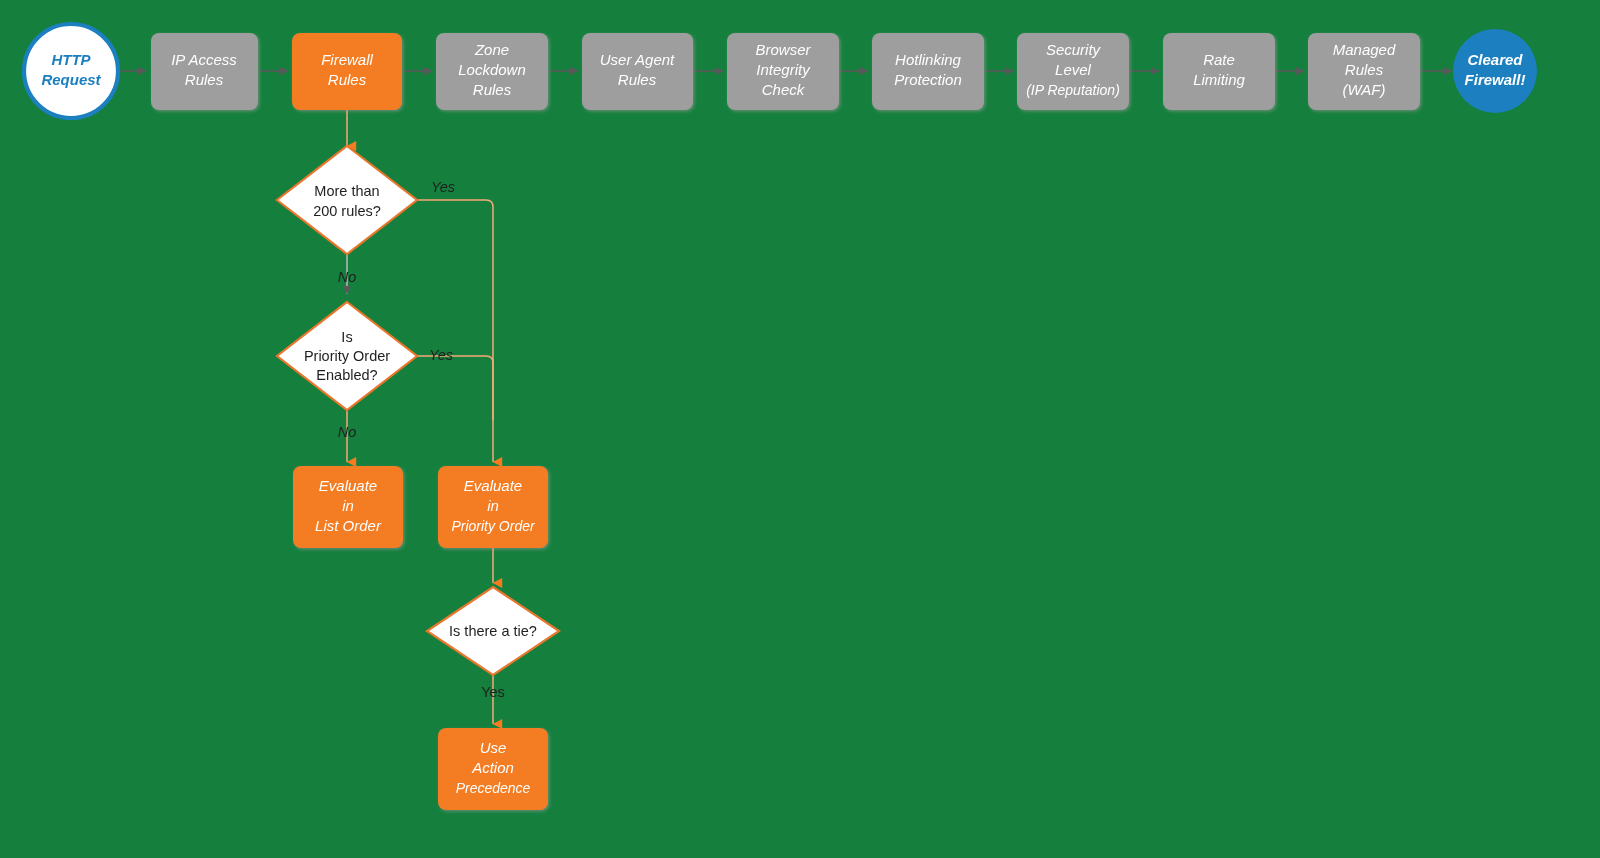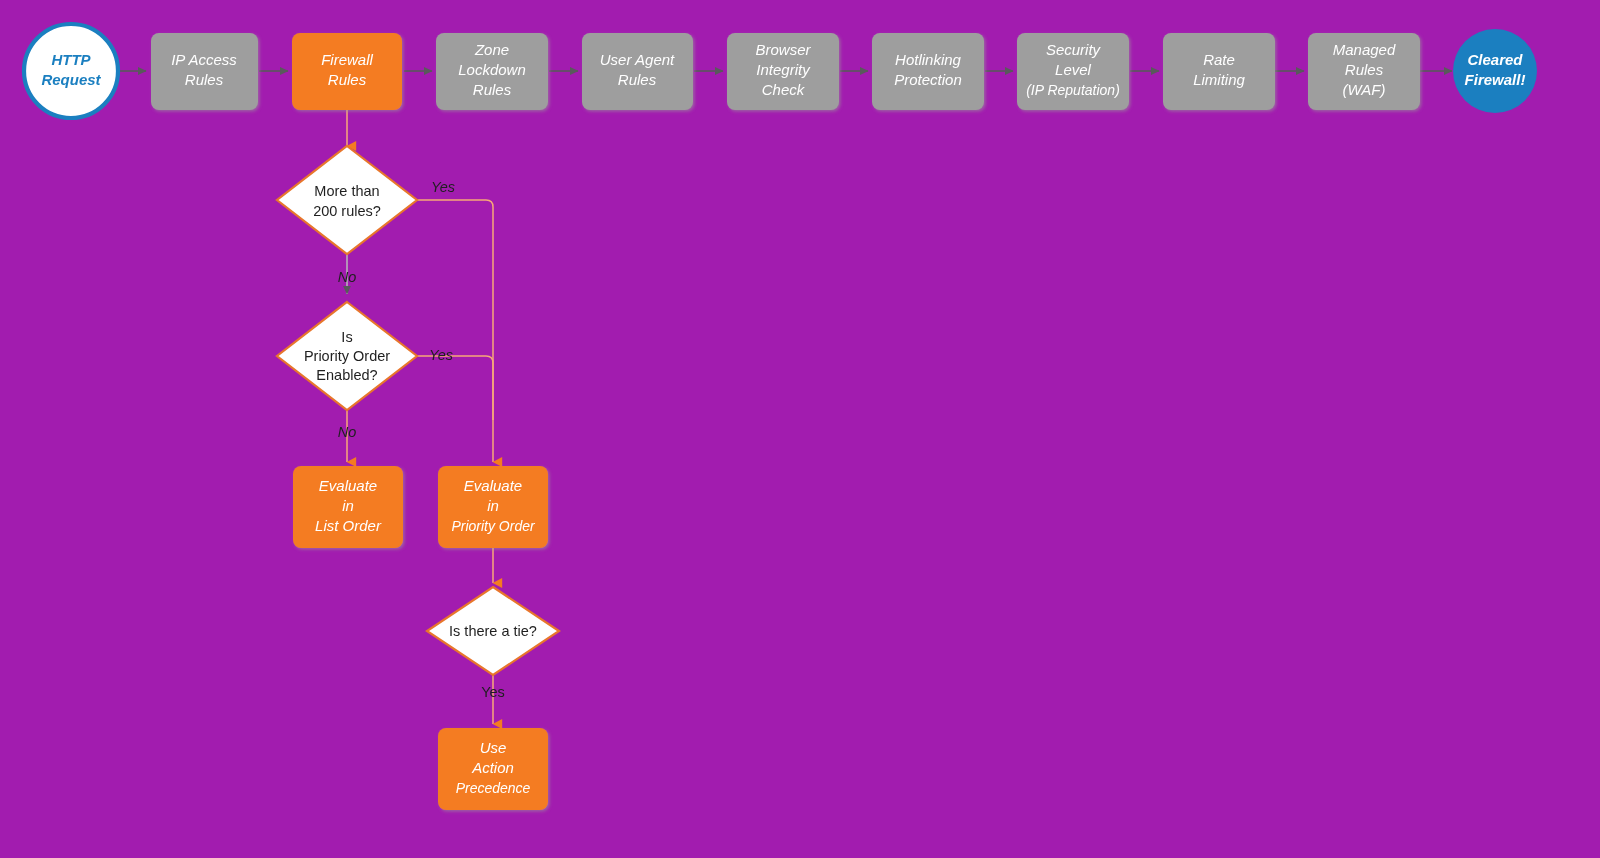--- a/index.html
+++ b/index.html
@@ -10,21 +10,21 @@
   body {
     width: 1600px;
     height: 858px;
     font-family: "Liberation Sans", sans-serif;
     overflow: hidden;
   }
   #diagram-root {
     position: relative;
     width: 1600px;
     height: 858px;
-    background: #a21caf;
+    background: #15803d;
   }
   svg#flow {
     display: block;
     width: 1600px;
     height: 858px;
   }
   .node-label {
     font-family: "Liberation Sans", sans-serif;
     text-anchor: middle;
     dominant-baseline: middle;

